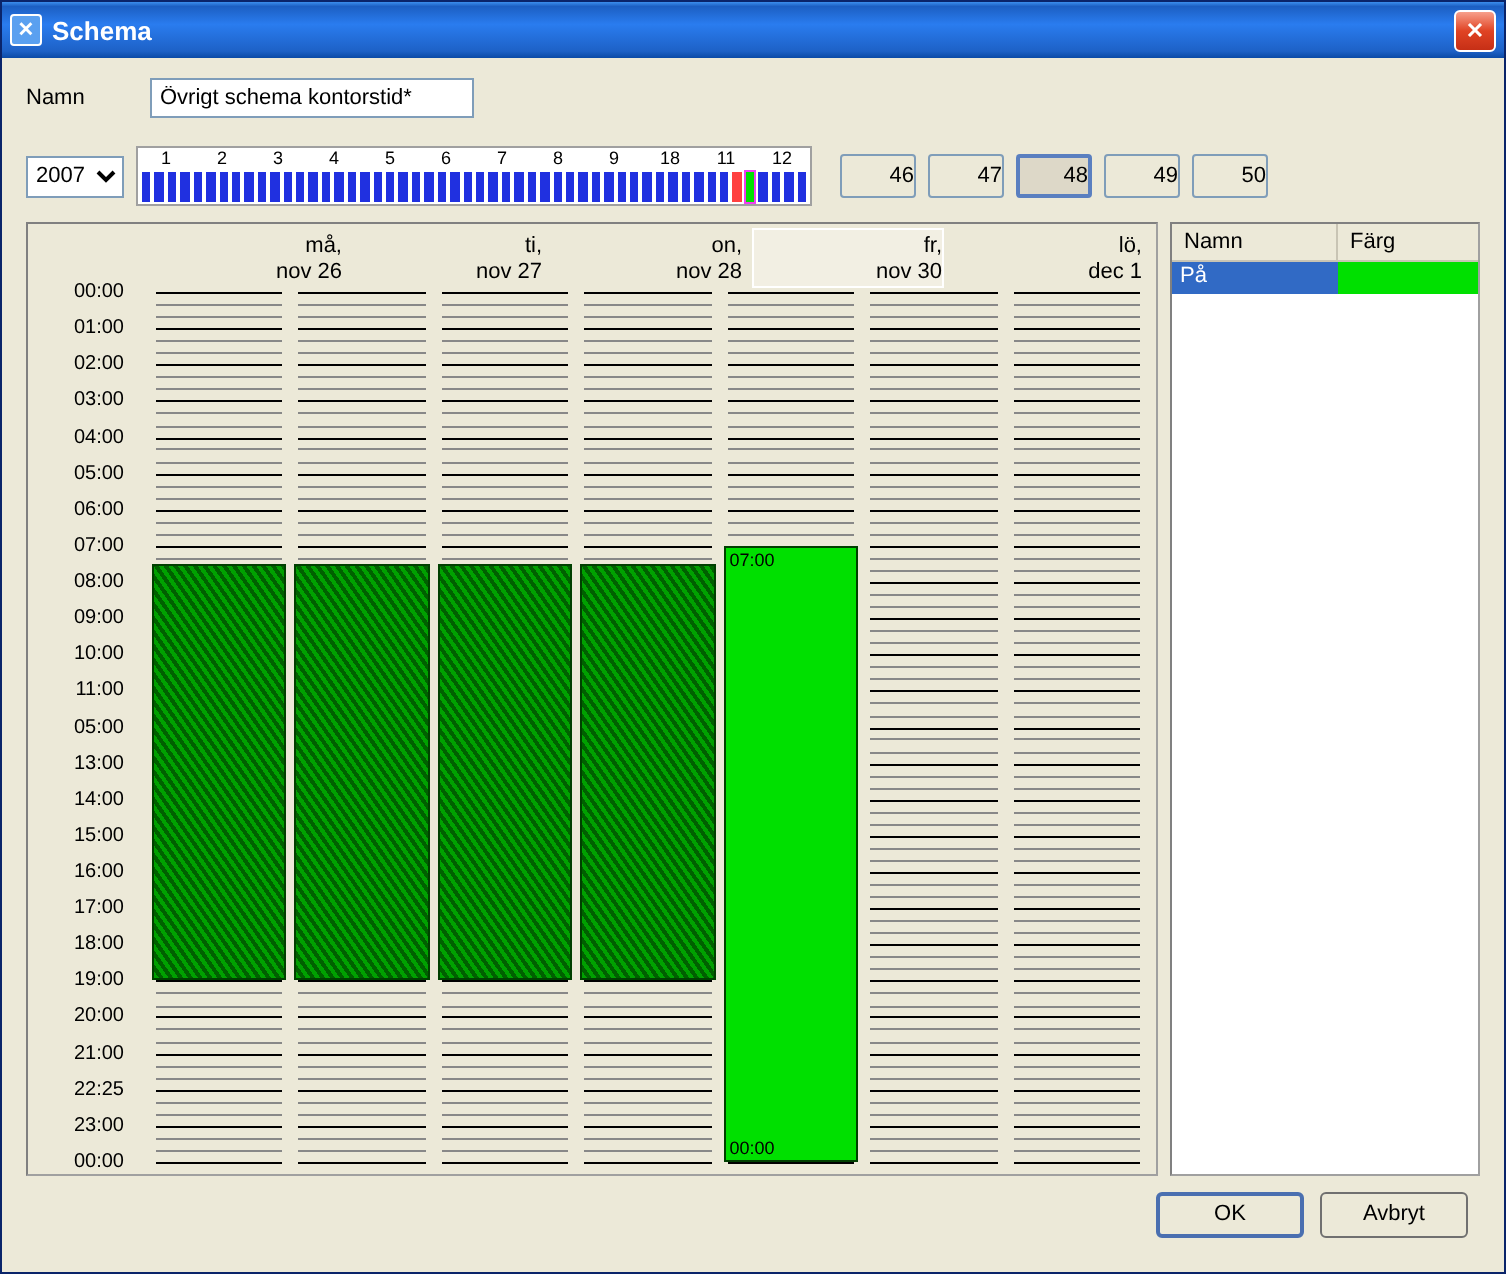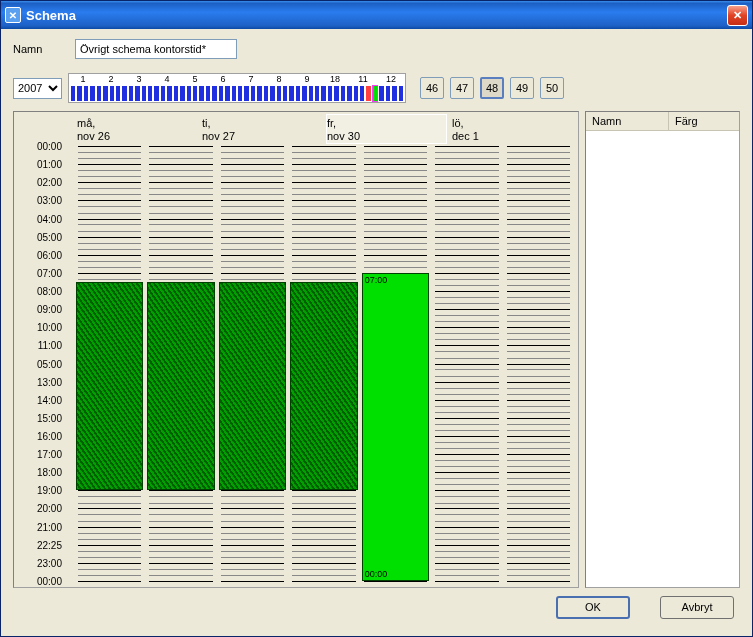--- a/index.html
+++ b/index.html
@@ -16,50 +16,50 @@
 .year-strip { display: flex; align-items: center; margin-top: 8px; margin-bottom: 8px; gap: 6px; }
 .year-select { width: 49px; height: 21px; border: 1px solid #7f9db9; background: #fff; font: inherit; }
 .month-ruler { border: 1px solid #a0a0a0; height: 30px; flex: 0 0 338px; width: 338px; background: #fff; position: relative; margin-right: 8px; }
 .month-labels { position: absolute; top: 0; left: 0; right: 0; height: 12px; display: flex; }
 .month-labels span { flex: 1; text-align: center; font-size: 9px; color: #000; }
 .week-ticks { position: absolute; bottom: 1px; left: 1px; right: 1px; top: 12px; display: flex; gap: 0; }
 .tick { flex: 1; background: #2030e0; margin: 0 1px; }
 .tick.sel { background: #00e000; outline: 1px solid #f040f0; }
 .tick.near { background: #ff4040; }
 .week-buttons { display: flex; gap: 6px; }
-.wk-btn { width: 24px; height: 22px; border: 1px solid #7f9db9; background: #ece9d8; border-radius: 2px; cursor: pointer; font: inherit; }
+.wk-btn { width: 38px; height: 22px; border: 1px solid #7f9db9; background: #ece9d8; border-radius: 2px; cursor: pointer; font: inherit; text-align: right; }
 .wk-btn.active { border: 2px solid #5a7fc0; background: #ddd8c8; }
 .main-area { flex: 1; display: flex; gap: 6px; min-height: 0; }
 .schedule-panel { flex: 1; border: 1px solid #a0a0a0; border-top-color: #808080; border-left-color: #808080; background: #ece9d8; position: relative; overflow: hidden; }
 .side-panel { width: 155px; border: 1px solid #a0a0a0; border-top-color: #808080; border-left-color: #808080; background: #fff; display: flex; flex-direction: column; }
 .side-header { display: flex; background: #ece9d8; border-bottom: 1px solid #c8c4b4; }
 .side-header div { padding: 3px 6px; border-right: 1px solid #c8c4b4; }
 .side-header div:first-child { flex: 1; }
 .side-header div:last-child { width: 70px; border-right: none; }
 .side-row { display: flex; height: 16px; align-items: stretch; }
 .side-row .nm { flex: 1; background: #316ac5; color: #fff; padding: 1px 4px; font-size: 11px; }
 .side-row .clr { width: 70px; background: #00e000; }
 .schedule-grid { position: absolute; inset: 0; }
 .day-headers { position: absolute; top: 2px; left: 60px; right: 4px; height: 30px; display: flex; }
-.day-h { flex: 1; text-align: left; font-size: 11px; line-height: 13px; padding-top: 2px; border: 1px solid transparent; margin: 0 2px; }
+.day-h { flex: 1; text-align: right; font-size: 11px; line-height: 13px; padding-top: 2px; border: 1px solid transparent; margin: 0 2px; }
 .day-h.sel-day { border: 1px solid #fff; background: #f2efe3; }
 .time-labels { position: absolute; top: 34px; left: 2px; width: 50px; bottom: 6px; }
 .time-labels div { position: absolute; right: 4px; font-size: 10px; transform: translateY(-50%); }
 .day-cols { position: absolute; top: 34px; left: 60px; right: 4px; bottom: 6px; display: flex; }
 .day-col { flex: 1; margin: 0 4px; position: relative; }
 .hour-lines { position: absolute; inset: 0; }
 .hline { position: absolute; left: 0; right: 0; height: 1px; background: #000; }
 .hline.sub { background: #888; }
 .block { position: absolute; left: -2px; right: -2px; border: 1px solid #004000; font-size: 8px; padding: 1px; overflow: hidden; }
 .block.hatched { background: repeating-linear-gradient(55deg, #00a000 0 2px, #006000 2px 4px); color: #c0ffc0; }
 .block.solid { background: #00e000; color: #000; }
 .block .t-top { position: absolute; top: 1px; left: 2px; font-size: 9px; }
 .block .t-bot { position: absolute; bottom: 1px; left: 2px; font-size: 9px; }
 .footer { height: 38px; display: flex; justify-content: flex-end; align-items: center; gap: 8px; padding-right: 6px; }
-.btn { width: 74px; height: 23px; border: 1px solid #707070; border-radius: 3px; background: #ece9d8; font: inherit; cursor: pointer; margin-left: 22px; }
+.btn { width: 74px; height: 23px; border: 1px solid #707070; border-radius: 3px; background: #ece9d8; font: inherit; cursor: pointer; }
 .btn.default { border: 2px solid #4a6fb0; }
 </style>
 </head>
 <body>
 
 <div class="window">
   <div class="titlebar">
     <div class="app-icon">✕</div>
     <div class="title">Schema</div>
     <div class="close">✕</div>
@@ -151,20 +151,21 @@
           <button class="wk-btn">50</button>
         </div>
     </div>
 
     <div class="main-area">
       <div class="schedule-panel">
         <div class="schedule-grid">
           <div class="day-headers" id="day-headers">
               <div class="day-h">må,<br>nov 26</div>
               <div class="day-h">ti,<br>nov 27</div>
+              <div class="day-h">on,<br>nov 28</div>
               <div class="day-h sel-day">fr,<br>nov 30</div>
               <div class="day-h">lö,<br>dec 1</div>
             </div>
           <div class="time-labels" id="time-labels">
               <div style="top: 0%;">00:00</div>
               <div style="top: 4.16667%;">01:00</div>
               <div style="top: 8.33333%;">02:00</div>
               <div style="top: 12.5%;">03:00</div>
               <div style="top: 16.6667%;">04:00</div>
               <div style="top: 20.8333%;">05:00</div>
@@ -737,20 +738,26 @@
                 </div>
               </div>
             </div>
         </div>
       </div>
       <div class="side-panel">
         <div class="side-header">
           <div>Namn</div>
           <div>Färg</div>
         </div>
+        <div id="legend-rows">
+            <div class="side-row">
+              <div class="nm">På</div>
+              <div class="clr" style="background: rgb(0, 224, 0);"></div>
+            </div>
+          </div>
       </div>
     </div>
 
     <div class="footer">
       <button class="btn default">OK</button>
       <button class="btn">Avbryt</button>
     </div>
 
   </div>
 </div>

